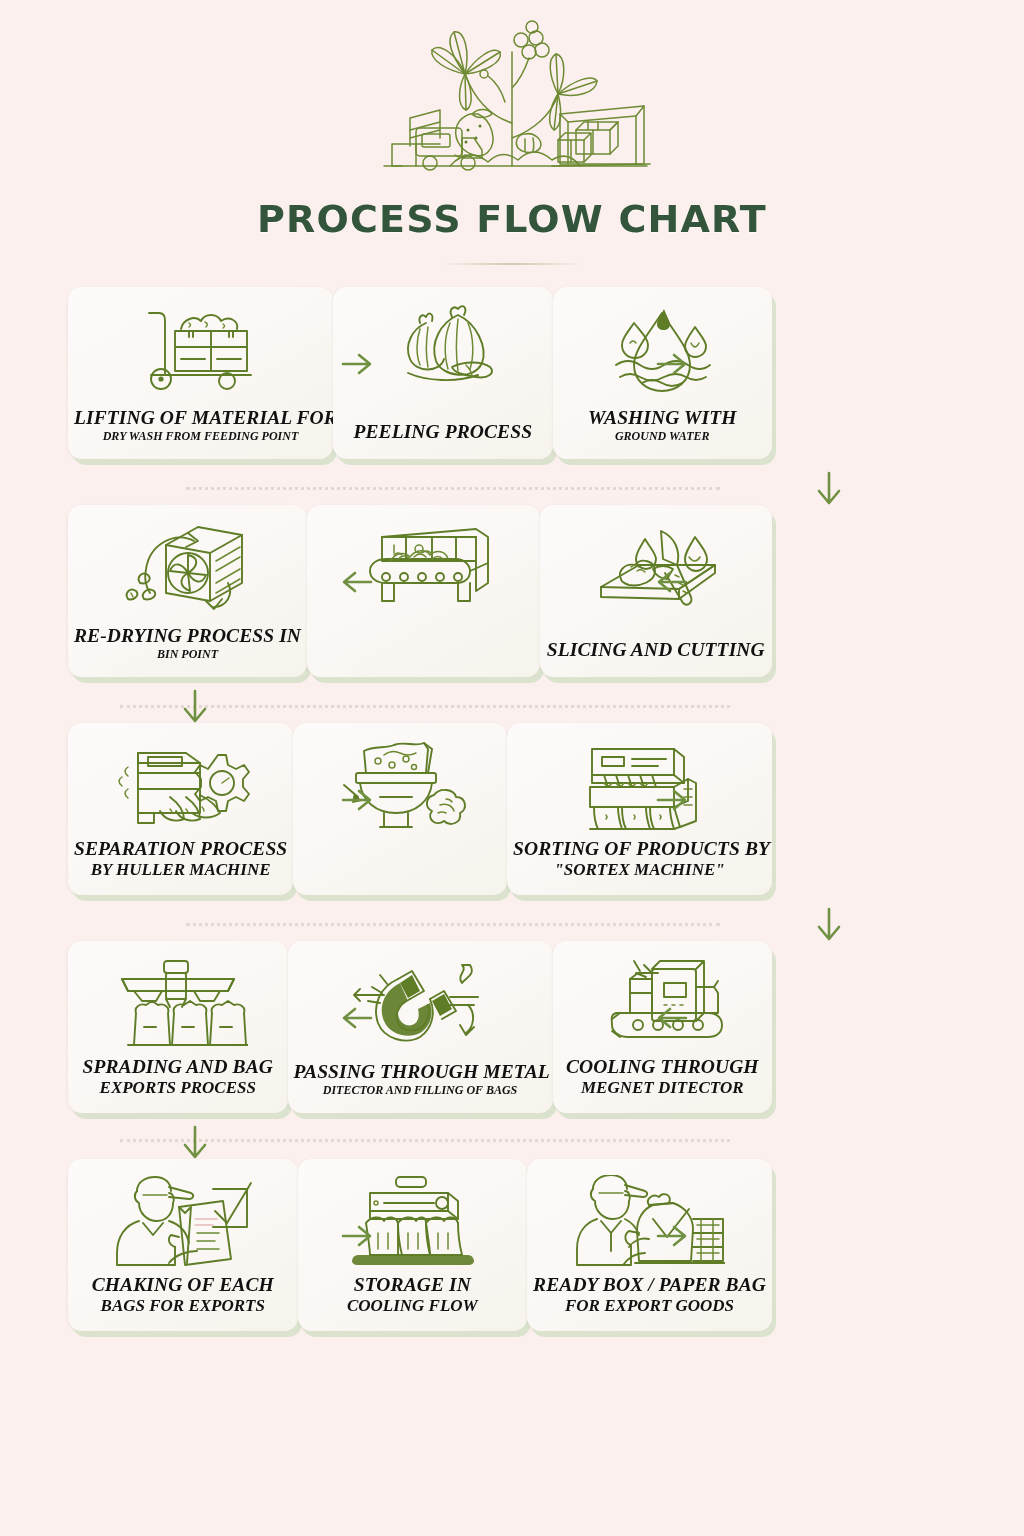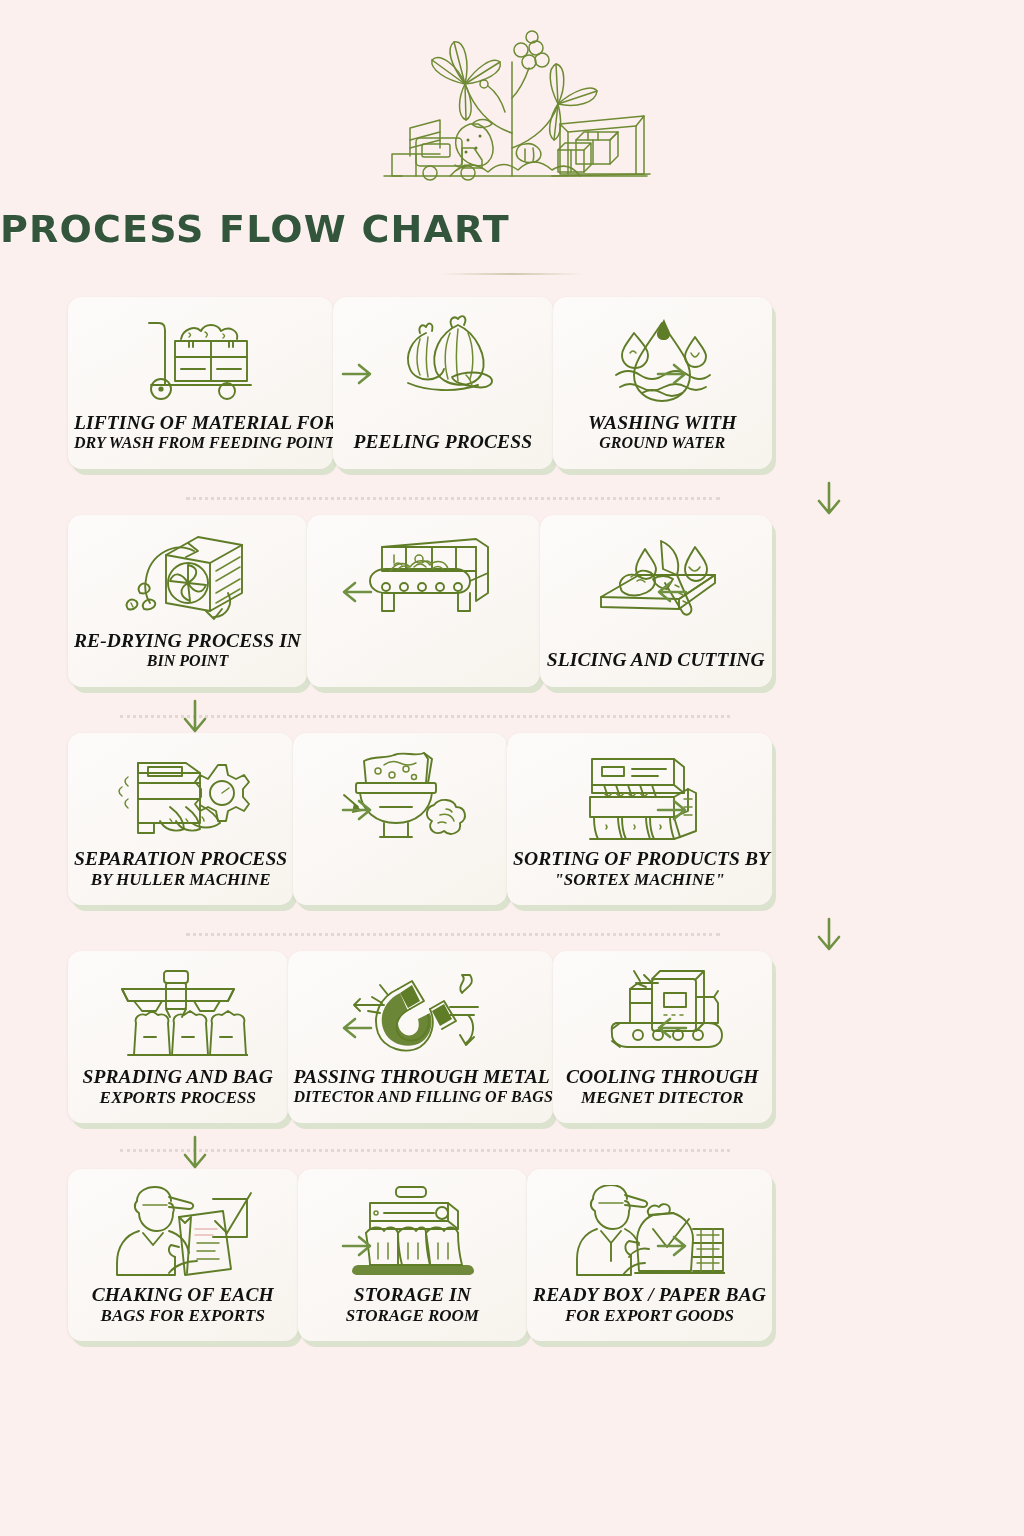--- a/index.html
+++ b/index.html
@@ -12,21 +12,22 @@
   body {
     background: #fbf0ee;
     font-family: "Liberation Serif", serif;
     position: relative;
     overflow: hidden;
   }
 
   
   .header {
     width: 1024px;
-    padding-top: 28px;
+    padding-top: 18px;
+    text-align: center;
   }
 
   .hero-illustration {
     width: 300px;
     height: 165px;
     margin: 0 auto;
     display: block;
   }
 
   .page-title {
@@ -103,21 +104,21 @@
     line-height: 1.12;
     color: #111111;
     letter-spacing: .1px;
     white-space: nowrap;
   }
 
   .label-secondary {
     display: block;
     font-family: "Liberation Serif", serif;
     font-weight: bold;
-    font-size: 16px;
+    font-size: 12px;
     line-height: 1.18;
     color: #111111;
     white-space: nowrap;
   }
   .label-secondary.same-size {
     font-size: 17px;
     line-height: 1.12;
   }
   .label-secondary:empty { display: none; }
 
@@ -632,21 +633,21 @@
           <path class="ico" d="M86 48 C88 62 90 74 90 80 H122 C120 72 118 60 118 48"></path>
           <path class="ico" d="M26 48 C30 42 40 40 44 46 C48 40 56 42 58 48"></path>
           <path class="ico" d="M58 48 C62 42 72 40 76 46 C80 40 86 42 86 48"></path>
           <path class="ico" d="M86 48 C90 42 100 40 104 46 C108 40 116 42 118 48"></path>
           <path class="ico-thin" d="M38 58 V74 M48 58 V74 M68 58 V74 M78 58 V74 M98 58 V74 M108 58 V74"></path>
           <path class="ico-fill" d="M18 80 H128 C132 80 134 84 134 86 C134 88 132 90 128 90 H18 C14 90 12 88 12 86 C12 84 14 80 18 80Z" opacity="0.9"></path>
         </svg>
       </div>
       <div class="card-text">
         <span class="label-primary">STORAGE IN</span>
-        <span class="label-secondary same-size">STORAGE ROOM</span>
+        <span class="label-secondary same-size">COOLING FLOW</span>
       </div>
     </div>
 
     <div class="card">
       <div class="card-icon">
         <svg width="150" height="92" viewBox="0 0 150 92">
           <path class="ico" d="M18 14 C18 4 28 0 36 0 C46 0 52 6 52 14"></path>
           <path class="ico" d="M50 10 L70 16 C74 18 72 22 68 22 L50 20"></path>
           <path class="ico" d="M18 14 C14 18 16 24 20 26 C20 36 28 44 38 44 C48 44 54 36 54 26 C56 22 54 16 50 16"></path>
           <path class="ico-thin" d="M24 18 H48"></path>

